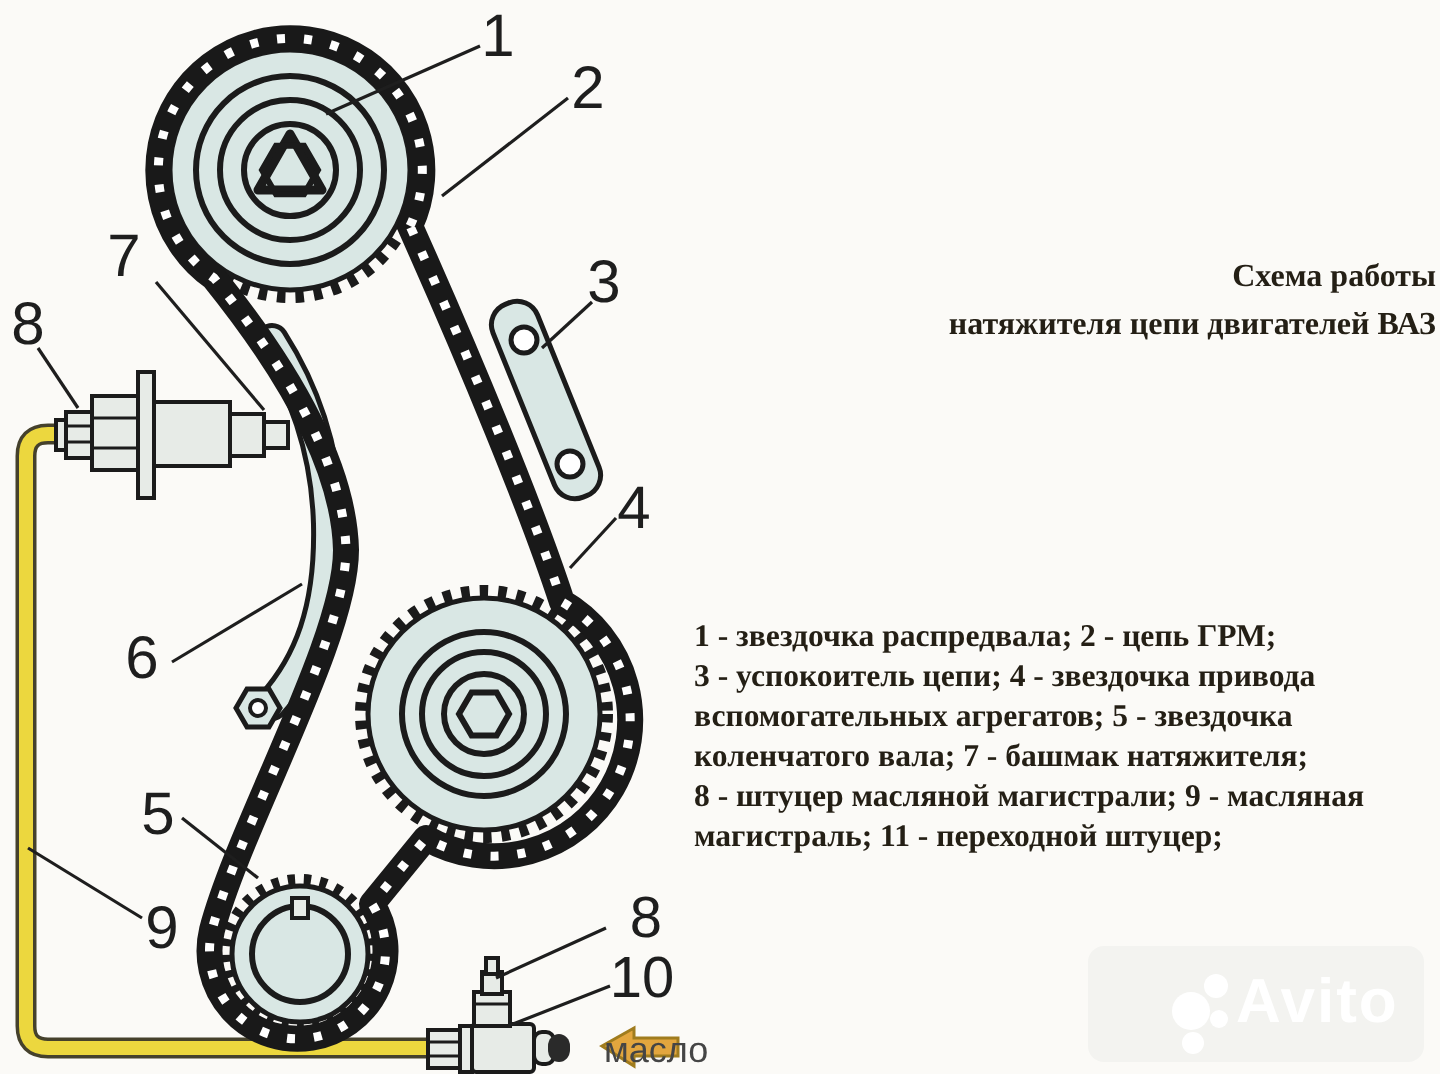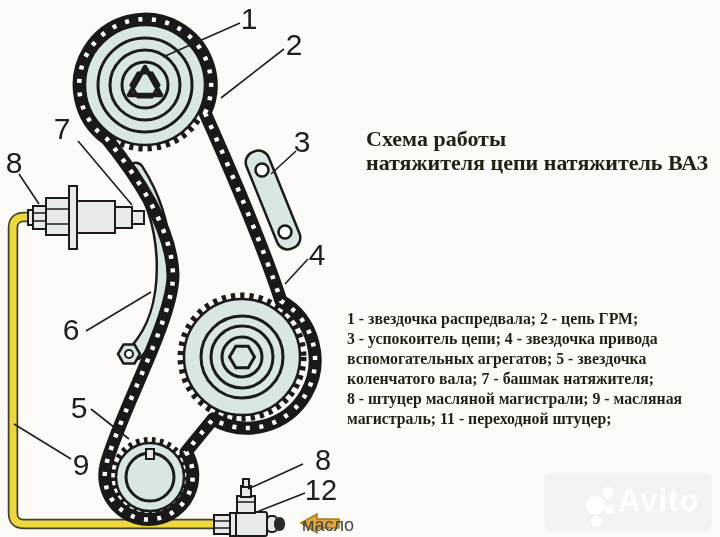--- a/index.html
+++ b/index.html
@@ -9,22 +9,22 @@
     --wm_bg:#f3f3f0; --wm_fg:#ffffff; --callout:#1e1e1e; --oil_text:#454545;
   }
   html,body{margin:0;padding:0;}
   #stage{position:relative;width:720px;height:537px;background:var(--background);
          overflow:hidden;font-family:"Liberation Serif",serif;}
   #diagram-svg{position:absolute;left:0;top:0;}
   .co{position:absolute;transform:translate(-50%,-50%);
       font-family:"Liberation Sans",sans-serif;font-size:30px;font-weight:400;
       color:var(--callout);line-height:1;}
   .co-sm{font-size:29px;}
-  #title-block{position:absolute;left:366px;top:127px;width:352px;text-align:left;
-      font-weight:bold;font-size:22px;line-height:23.5px;color:var(--text);}
+  #title-block{position:absolute;left:366px;top:127px;width:352px;text-align:right;
+      font-weight:bold;font-size:16px;line-height:23.5px;color:var(--text);}
   #legend-block{position:absolute;left:347px;top:309px;width:370px;
       font-weight:bold;font-size:15.8px;line-height:19.9px;color:var(--text);font-family:Liberation Serif, serif;}
   #legend-block .lg-line{white-space:nowrap;}
   #oil-label{position:absolute;left:302px;top:515px;
       font-family:"Liberation Sans",sans-serif;font-size:18px;color:var(--oil_text);}
   #watermark{position:absolute;right:8px;bottom:6px;width:168px;height:58px;
       background:var(--wm_bg);border-radius:8px;}
   #watermark .wm-text{position:absolute;left:74px;top:10px;
       font-family:"Liberation Sans",sans-serif;font-weight:bold;font-size:31px;
       color:var(--wm_fg);letter-spacing:1px;}
@@ -149,26 +149,26 @@
 
   <span class="co" style="left:249px;top:19px">1</span>
   <span class="co" style="left:294px;top:45px">2</span>
   <span class="co" style="left:302px;top:142px">3</span>
   <span class="co" style="left:317px;top:255px">4</span>
   <span class="co" style="left:79px;top:408px">5</span>
   <span class="co" style="left:71px;top:330px">6</span>
   <span class="co" style="left:62px;top:129px">7</span>
   <span class="co" style="left:14px;top:163px">8</span>
   <span class="co" style="left:81px;top:465px">9</span>
-  <span class="co co-sm" style="left:321px;top:490px">12</span>
+  <span class="co co-sm" style="left:321px;top:490px">10</span>
   <span class="co co-sm" style="left:323px;top:460px">8</span>
 
   <div id="title-block">
     <div>Схема работы</div>
-    <div>натяжителя цепи натяжитель ВАЗ</div>
+    <div>натяжителя цепи двигателей ВАЗ</div>
   </div>
 
   <div id="legend-block">
     <div class="lg-line">1 - звездочка распредвала; 2 - цепь ГРМ;</div>
     <div class="lg-line">3 - успокоитель цепи; 4 - звездочка привода</div>
     <div class="lg-line">вспомогательных агрегатов; 5 - звездочка</div>
     <div class="lg-line">коленчатого вала; 7 - башмак натяжителя;</div>
     <div class="lg-line">8 - штуцер масляной магистрали; 9 - масляная</div>
     <div class="lg-line">магистраль; 11 - переходной штуцер;</div>
   </div>

